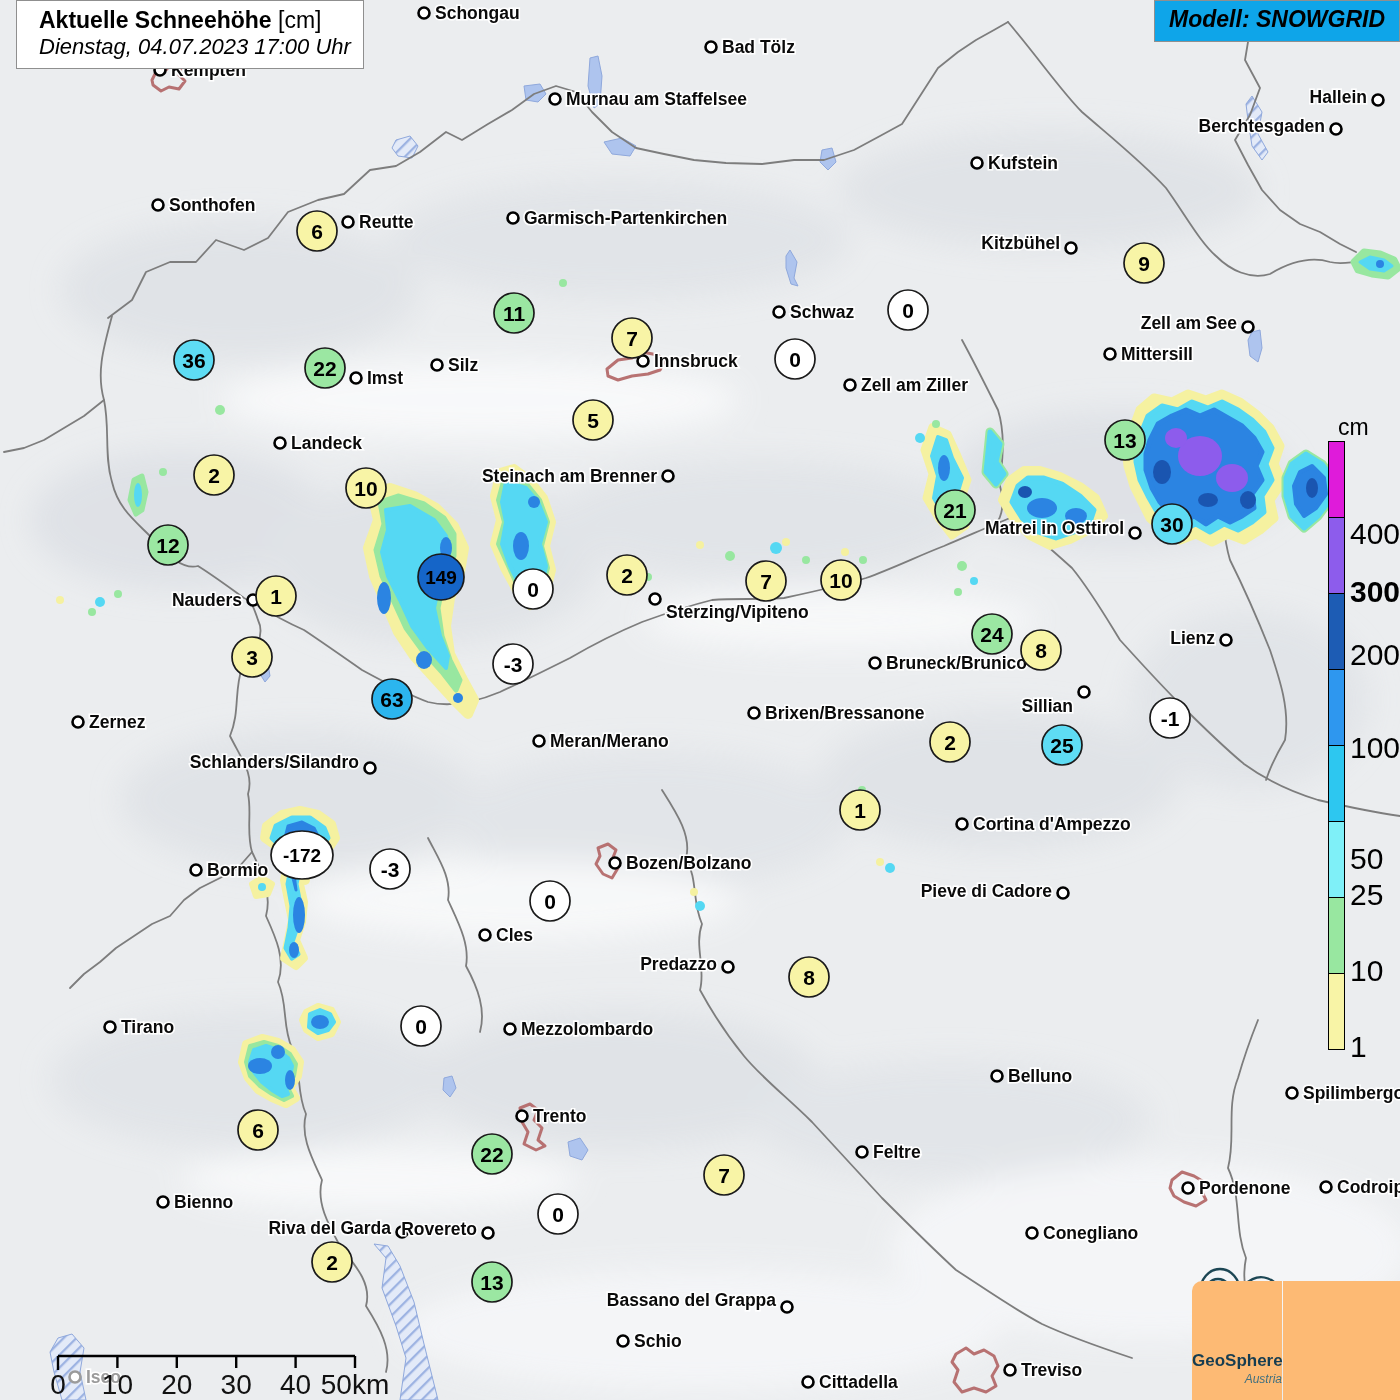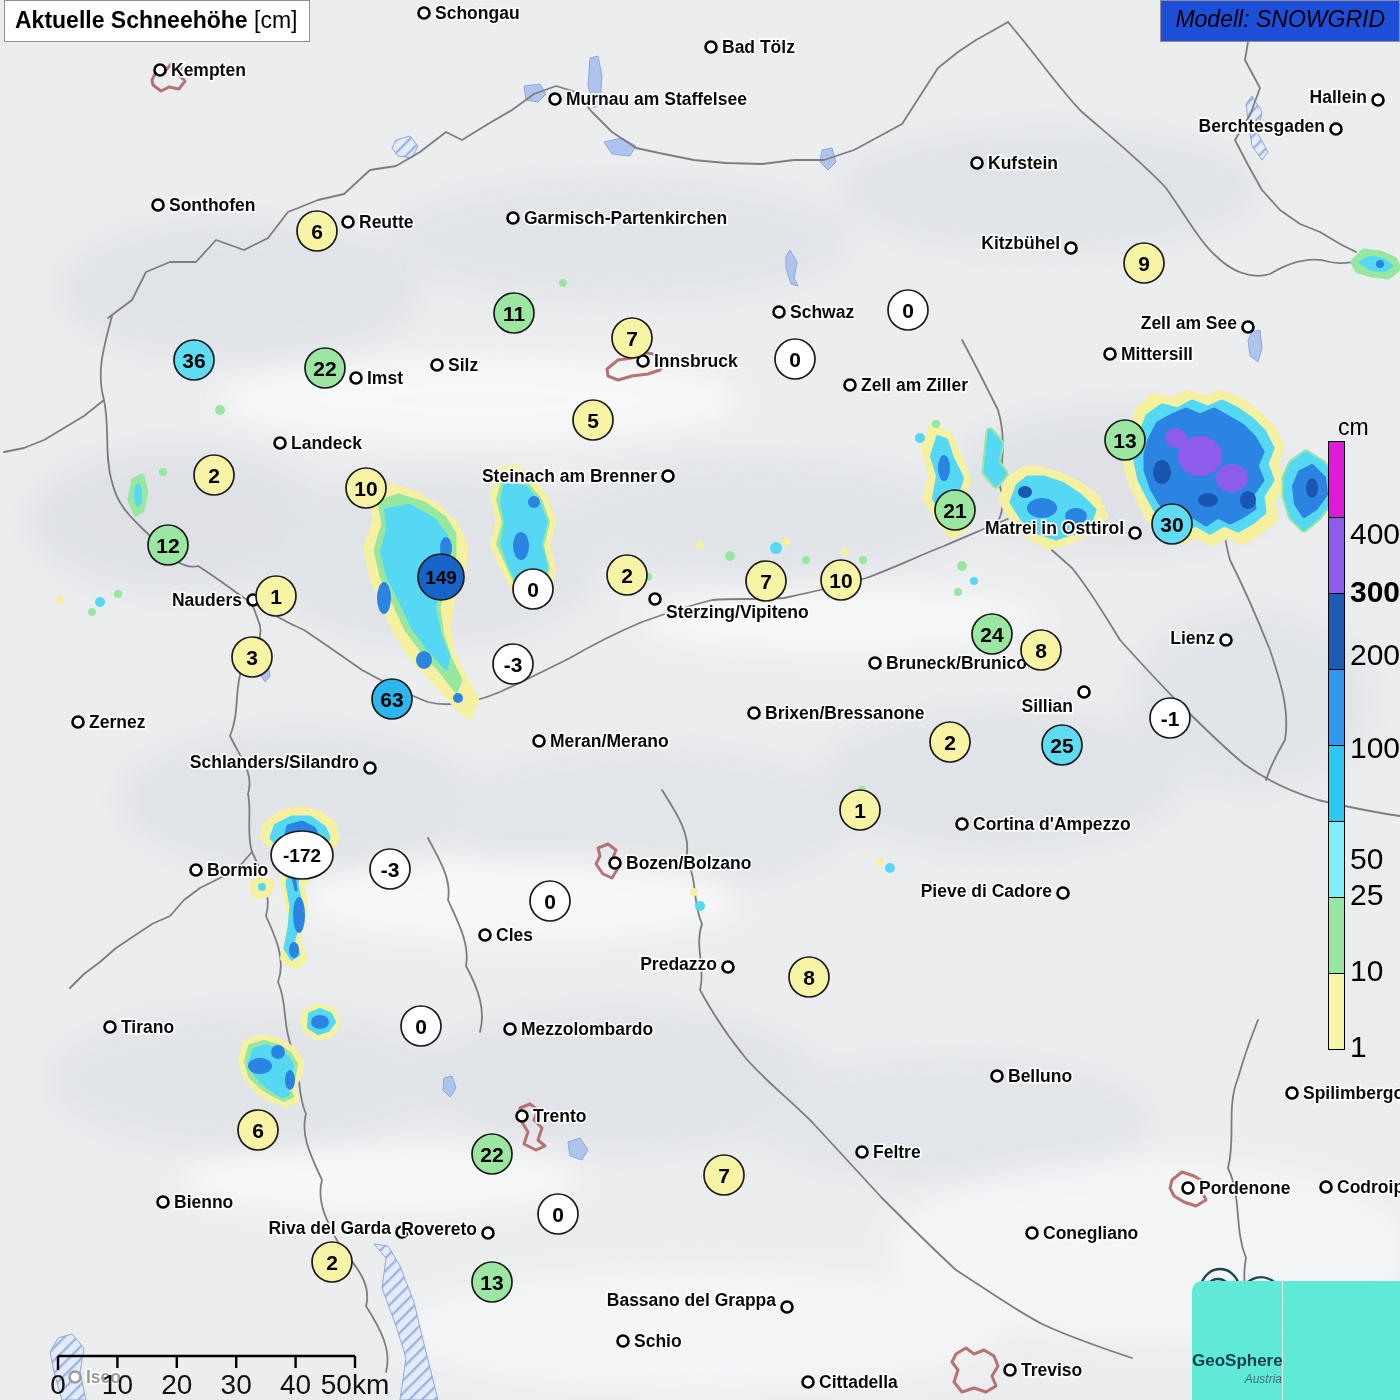--- a/index.html
+++ b/index.html
@@ -9,39 +9,39 @@
 
   .city-label{font-size:17.5px;font-weight:700;fill:#0a0a0a;
               stroke:#ffffff;stroke-width:3.2px;paint-order:stroke;}
   .city-label.muted{fill:#9b9b9b;}
   .city-dot{fill:#ffffff;stroke:#000000;stroke-width:2.6px;}
   .city-dot.muted{stroke:#9b9b9b;}
 
   .badge{stroke:#1a1a1a;stroke-width:1.7px;}
   .badge-text{font-weight:700;fill:#000;text-anchor:middle;}
 
-  .titlebox{position:absolute;left:4px;top:0;background:#ffffff;
-            border:1px solid #8f8f8f;padding:5px 12px 7px 10px;line-height:1.22;}
+  .titlebox{position:absolute;left:16px;top:0;background:#ffffff;
+            border:1px solid #8f8f8f;padding:5px 12px 7px 22px;line-height:1.22;}
   .titlebox .t1{font-size:23px;color:#000;}
   .titlebox .t1 .b{font-weight:700;}
   .titlebox .t2{font-size:22px;font-style:italic;color:#000;}
 
-  .modelbox{position:absolute;right:0;top:0;background:#1d4ed8;
+  .modelbox{position:absolute;right:0;top:0;background:#0ea5e9;
             border:1px solid #8f8f8f;padding:5px 14px 8px 14px;
-            font-size:23px;font-style:italic;color:#000;}
+            font-size:23px;font-style:italic;color:#000;font-weight:bold;}
 
   #legend{position:absolute;left:1326px;top:414px;width:80px;height:660px;pointer-events:none;}
   #legend .unit{position:absolute;left:12px;top:0px;font-size:23px;color:#000;}
   #legend-bar{position:absolute;left:2px;top:27px;width:15px;height:607px;
               border:1.5px solid #000;display:flex;flex-direction:column;}
   #legend-bar .seg{flex:1 1 0;border-bottom:1px solid #000;}
   #legend-bar .seg:last-child{border-bottom:none;}
   .legend-tick{position:absolute;left:24px;font-size:30px;color:#000;line-height:1;}
 
-  .logo-box{position:absolute;background:#5eead4;}
+  .logo-box{position:absolute;background:#fdba74;}
   #geo-box{left:1192px;top:1281px;width:90px;height:119px;border-radius:10px 0 0 0;}
   #blue-box{left:1283px;top:1281px;width:117px;height:119px;}
   .geo-t1{position:absolute;left:0;width:100%;text-align:center;top:70px;
           font-size:17px;font-weight:700;color:#163d51;}
   .geo-t2{position:absolute;left:0;width:100%;text-align:right;top:91px;
           font-size:12px;color:#42707f;font-style:italic;}
 </style>
 </head>
 <body>
 
@@ -631,20 +631,21 @@
   </g>
 
   <g>
     <path d="M1302,1350 L1340,1312 1356,1328 1368,1318 C1374,1308 1390,1312 1388,1322 C1400,1324 1398,1338 1386,1338 L1360,1342 1348,1354 1330,1336 1318,1360 Z" fill="#2e9cf0"></path>
   </g>
 </svg>
 
 
 <div class="titlebox">
   <div class="t1"><span class="b">Aktuelle Schneehöhe</span><span> [cm]</span></div>
+  <div class="t2">Dienstag, 04.07.2023 17:00 Uhr</div>
 </div>
 
 
 <div class="modelbox">Modell: SNOWGRID</div>
 
 
 <div id="legend">
   <div class="unit">cm</div>
   <div id="legend-bar">
         <div class="seg" style="background: rgb(223, 27, 218);"></div>

